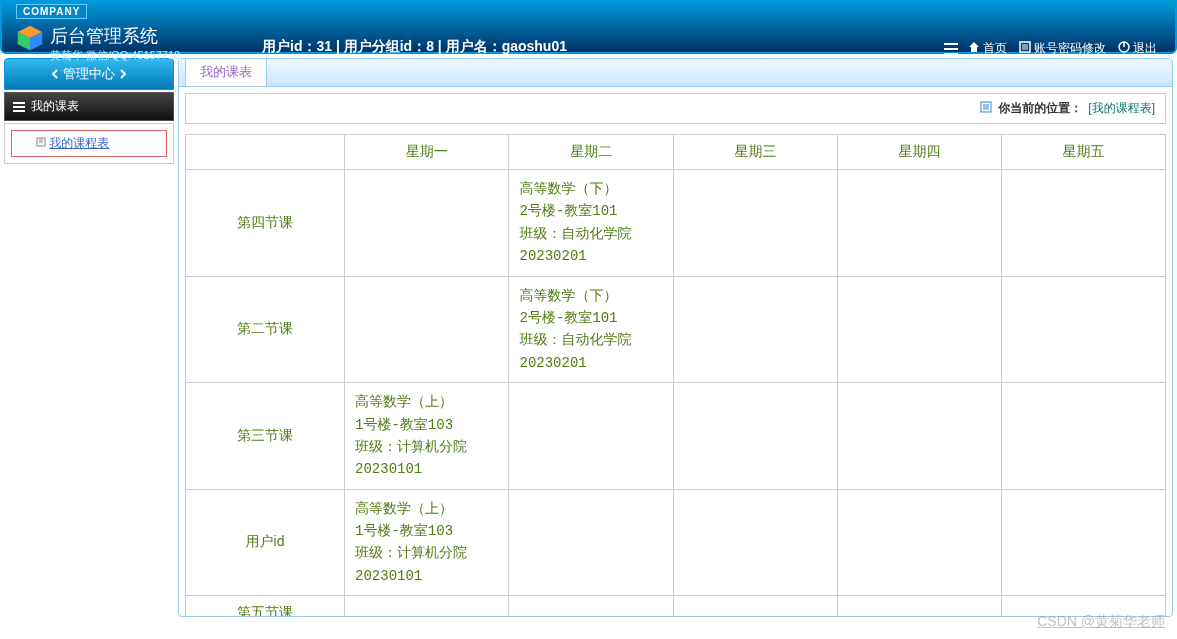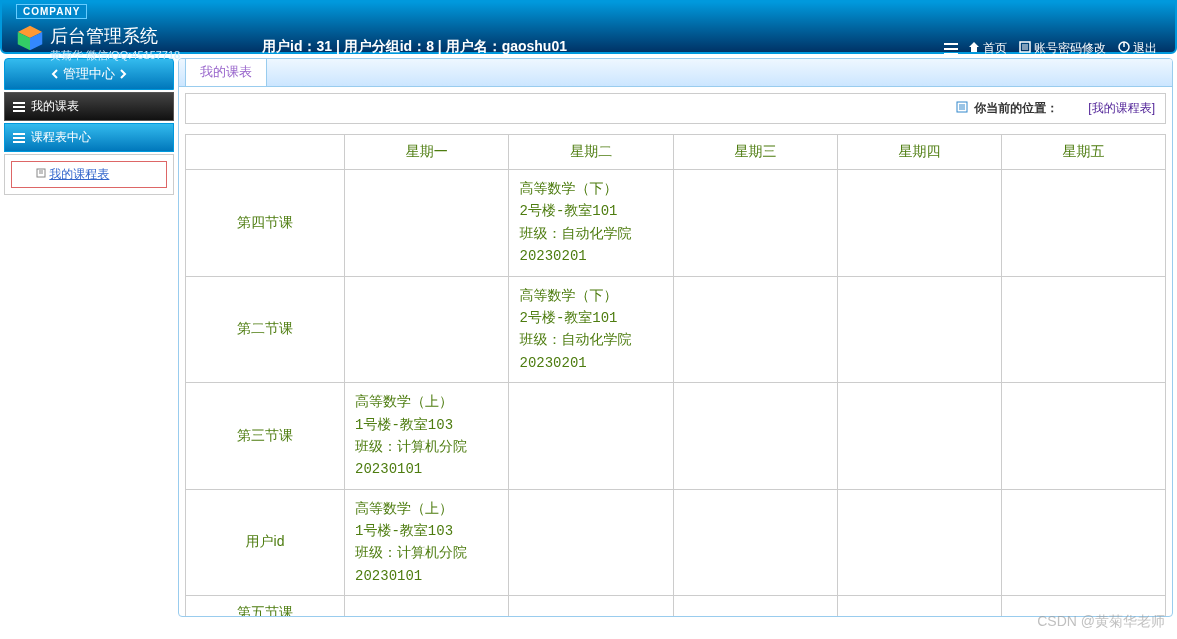--- a/index.html
+++ b/index.html
@@ -30,30 +30,30 @@
 .bars-icon { width: 12px; height: 10px; display: inline-flex; flex-direction: column; justify-content: space-between; }
 .bars-icon span { height: 2px; background: #fff; display: block; }
 
 
 .content { flex: 1; border: 1px solid #99ccee; border-radius: 4px; display: flex; flex-direction: column; overflow: hidden; }
 .tab-bar { height: 28px; background: linear-gradient(to bottom, #eef7ff, #cce6ff); border-bottom: 1px solid #99ccee; display: flex; align-items: flex-end; padding-left: 6px; }
 .tab { background: #fff; border: 1px solid #99ccee; border-bottom: none; padding: 5px 14px; color: #9966cc; font-size: 13px; border-radius: 2px 2px 0 0; }
 .content-body { flex: 1; padding: 6px; overflow: auto; }
 .breadcrumb-bar { border: 1px solid #ccc; padding: 6px 10px; margin-bottom: 10px; display: flex; align-items: center; gap: 6px; justify-content: flex-end; }
 .breadcrumb-label { font-weight: bold; color: #333; }
-.breadcrumb-val { color: #4c1d95; margin-left: 24px; }
+.breadcrumb-val { color: #0f766e; }
 
 
 .schedule { width: 100%; border-collapse: collapse; }
 .schedule th, .schedule td { border: 1px solid #ccc; padding: 8px 10px; font-size: 14px; color: #4d7c0f; text-align: left; vertical-align: middle; }
 .schedule th { text-align: center; font-weight: normal; background: #fff; }
 .schedule td.period { text-align: center; width: 160px; }
 .schedule td.cell { width: 165px; line-height: 1.6; font-family: Liberation Mono, monospace; }
 
-.watermark { position: absolute; bottom: 8px; right: 12px; color: rgba(150,150,150,0.6); font-size: 14px; }
+.watermark { position: absolute; bottom: 8px; right: 12px; color: rgba(150,150,150,0.6); font-size: 14px; text-decoration: underline; }
 </style>
 </head>
 <body>
 
 <div class="header">
   <div class="company-tag">COMPANY</div>
   <div class="logo">
     <span class="logo-icon">
       <svg viewBox="0 0 32 32">
           <polygon points="16,2 30,9 16,16 2,9" fill="#ff9933"></polygon>
@@ -111,28 +111,20 @@
             <path d="M2 1 L6 5 L2 9" stroke="#fff" fill="none" stroke-width="2"></path>
           </svg></span>
     </div>
     <div class="sidebar-section">
       <span class="bars-icon">
           <span></span>
           <span></span>
           <span></span>
         </span>
       <span>我的课表</span>
-    </div>
-    <div class="sidebar-section blue">
-      <span class="bars-icon">
-          <span></span>
-          <span></span>
-          <span></span>
-        </span>
-      <span>课程表中心</span>
     </div>
     <div class="sidebar-inner">
       <div class="sidebar-inner-box">
         <span><svg width="10" height="10" viewBox="0 0 10 10">
               <rect x="1" y="1" width="8" height="8" stroke="#888" fill="none"></rect>
               <line x1="3" y1="3" x2="7" y2="3" stroke="#888"></line>
               <line x1="3" y1="5" x2="7" y2="5" stroke="#888"></line>
             </svg></span>
         <a href="#" class="sidebar-link">我的课程表</a>
       </div>

